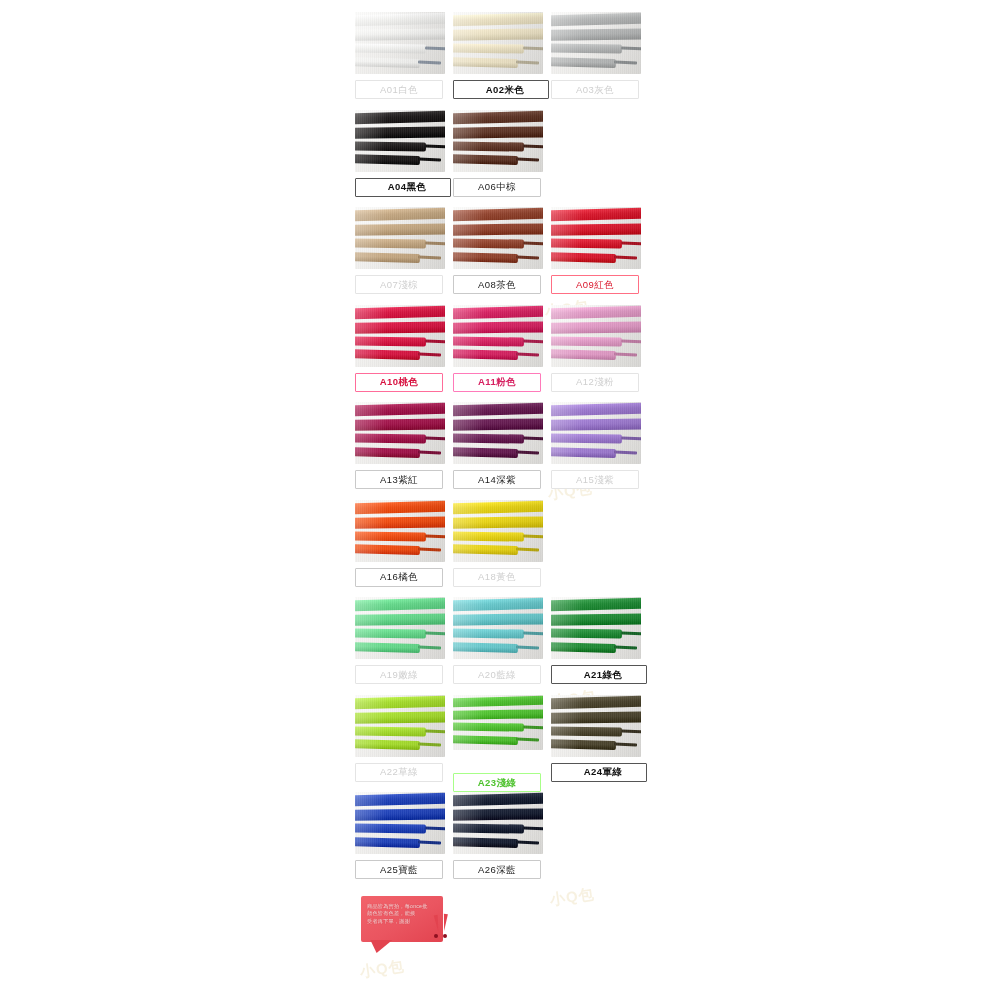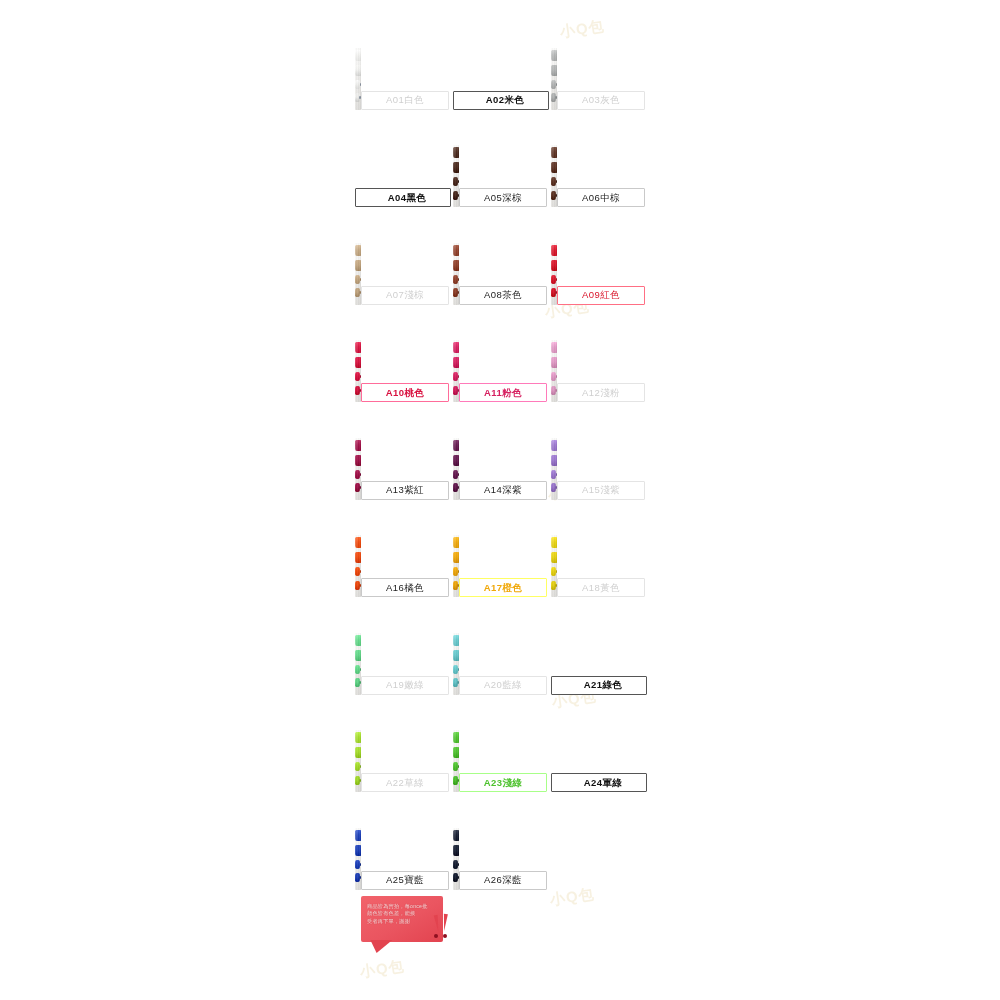--- a/index.html
+++ b/index.html
@@ -35,22 +35,22 @@
     display: flex;
     justify-content: flex-start;
     gap: 4px;
     height: 97.5px;
     position: relative;
   }
 
   .color-cell {
     width: 94px;
     display: flex;
-    flex-direction: row;
-    align-items: flex-end;
+    flex-direction: column;
+    align-items: flex-start;
     position: relative;
   }
 
   .swatch {
     width: 90px;
     height: 62px;
     position: relative;
     overflow: hidden;
     background: #f3f3f2;
     border-radius: 1px;
@@ -277,36 +277,20 @@
               <div class="texture"></div>
               <div class="sheen"></div>
             </div>
           </div>
           <div class="label strong">A04黑色</div>
         </div>
         <div class="color-cell">
           <div class="swatch">
             <div class="lace-photo">
               <div class="lace-bg"></div>
-              <div class="strand s1" style="background: linear-gradient(rgb(97, 64, 52) 0%, rgb(73, 40, 28) 45%, rgb(61, 28, 16) 100%);"></div>
-              <div class="strand s2" style="background: linear-gradient(rgb(81, 48, 36) 0%, rgb(73, 40, 28) 45%, rgb(45, 12, 0) 100%);"></div>
-              <div class="strand s3" style="background: linear-gradient(rgb(91, 58, 46) 0%, rgb(73, 40, 28) 45%, rgb(55, 22, 10) 100%);"></div>
-              <div class="strand s4" style="background: linear-gradient(rgb(75, 42, 30) 0%, rgb(73, 40, 28) 45%, rgb(39, 6, 0) 100%);"></div>
-              <div class="tip t3" style="background: rgb(50, 26, 18);"></div>
-              <div class="tip t4" style="background: rgb(50, 26, 18);"></div>
-              <div class="texture"></div>
-              <div class="sheen"></div>
-            </div>
-          </div>
-          <div class="label">A05深棕</div>
-        </div>
-        <div class="color-cell">
-          <div class="swatch">
-            <div class="lace-photo">
-              <div class="lace-bg"></div>
               <div class="strand s1" style="background: linear-gradient(rgb(117, 75, 60) 0%, rgb(93, 51, 36) 45%, rgb(81, 39, 24) 100%);"></div>
               <div class="strand s2" style="background: linear-gradient(rgb(101, 59, 44) 0%, rgb(93, 51, 36) 45%, rgb(65, 23, 8) 100%);"></div>
               <div class="strand s3" style="background: linear-gradient(rgb(111, 69, 54) 0%, rgb(93, 51, 36) 45%, rgb(75, 33, 18) 100%);"></div>
               <div class="strand s4" style="background: linear-gradient(rgb(95, 53, 38) 0%, rgb(93, 51, 36) 45%, rgb(59, 17, 2) 100%);"></div>
               <div class="tip t3" style="background: rgb(66, 34, 23);"></div>
               <div class="tip t4" style="background: rgb(66, 34, 23);"></div>
               <div class="texture"></div>
               <div class="sheen"></div>
             </div>
           </div>
@@ -472,36 +456,20 @@
               <div class="strand s2" style="background: linear-gradient(rgb(248, 82, 21) 0%, rgb(240, 74, 13) 45%, rgb(212, 46, 0) 100%);"></div>
               <div class="strand s3" style="background: linear-gradient(rgb(255, 92, 31) 0%, rgb(240, 74, 13) 45%, rgb(222, 56, 0) 100%);"></div>
               <div class="strand s4" style="background: linear-gradient(rgb(242, 76, 15) 0%, rgb(240, 74, 13) 45%, rgb(206, 40, 0) 100%);"></div>
               <div class="tip t3" style="background: rgb(196, 56, 10);"></div>
               <div class="tip t4" style="background: rgb(196, 56, 10);"></div>
               <div class="texture"></div>
               <div class="sheen"></div>
             </div>
           </div>
           <div class="label">A16橘色</div>
-        </div>
-        <div class="color-cell">
-          <div class="swatch">
-            <div class="lace-photo">
-              <div class="lace-bg"></div>
-              <div class="strand s1" style="background: linear-gradient(rgb(255, 192, 34) 0%, rgb(240, 168, 10) 45%, rgb(228, 156, 0) 100%);"></div>
-              <div class="strand s2" style="background: linear-gradient(rgb(248, 176, 18) 0%, rgb(240, 168, 10) 45%, rgb(212, 140, 0) 100%);"></div>
-              <div class="strand s3" style="background: linear-gradient(rgb(255, 186, 28) 0%, rgb(240, 168, 10) 45%, rgb(222, 150, 0) 100%);"></div>
-              <div class="strand s4" style="background: linear-gradient(rgb(242, 170, 12) 0%, rgb(240, 168, 10) 45%, rgb(206, 134, 0) 100%);"></div>
-              <div class="tip t3" style="background: rgb(197, 135, 7);"></div>
-              <div class="tip t4" style="background: rgb(197, 135, 7);"></div>
-              <div class="texture"></div>
-              <div class="sheen"></div>
-            </div>
-          </div>
-          <div class="label" style="color: rgb(240, 168, 10); border-color: rgb(255, 255, 100); font-weight: bold;">A17橙色</div>
         </div>
         <div class="color-cell">
           <div class="swatch">
             <div class="lace-photo">
               <div class="lace-bg"></div>
               <div class="strand s1" style="background: linear-gradient(rgb(255, 235, 42) 0%, rgb(232, 211, 18) 45%, rgb(220, 199, 6) 100%);"></div>
               <div class="strand s2" style="background: linear-gradient(rgb(240, 219, 26) 0%, rgb(232, 211, 18) 45%, rgb(204, 183, 0) 100%);"></div>
               <div class="strand s3" style="background: linear-gradient(rgb(250, 229, 36) 0%, rgb(232, 211, 18) 45%, rgb(214, 193, 0) 100%);"></div>
               <div class="strand s4" style="background: linear-gradient(rgb(234, 213, 20) 0%, rgb(232, 211, 18) 45%, rgb(198, 177, 0) 100%);"></div>
               <div class="tip t3" style="background: rgb(191, 174, 14);"></div>

